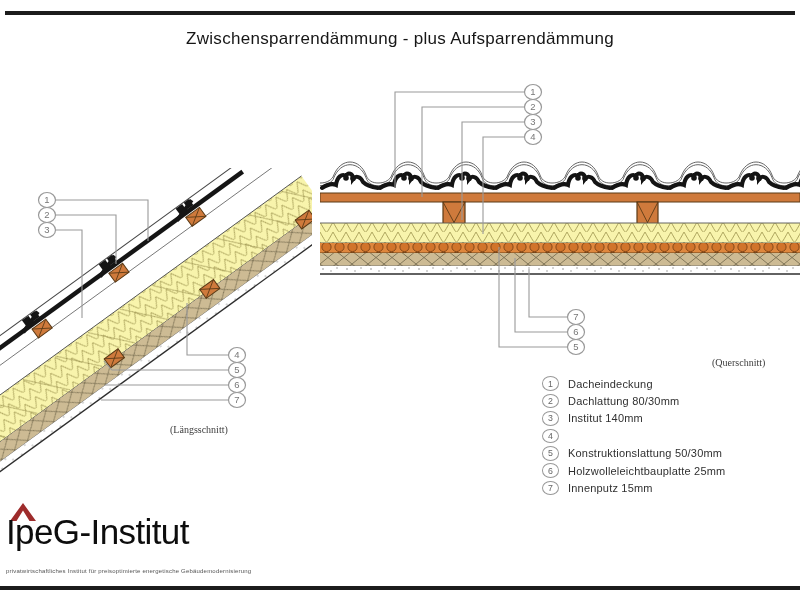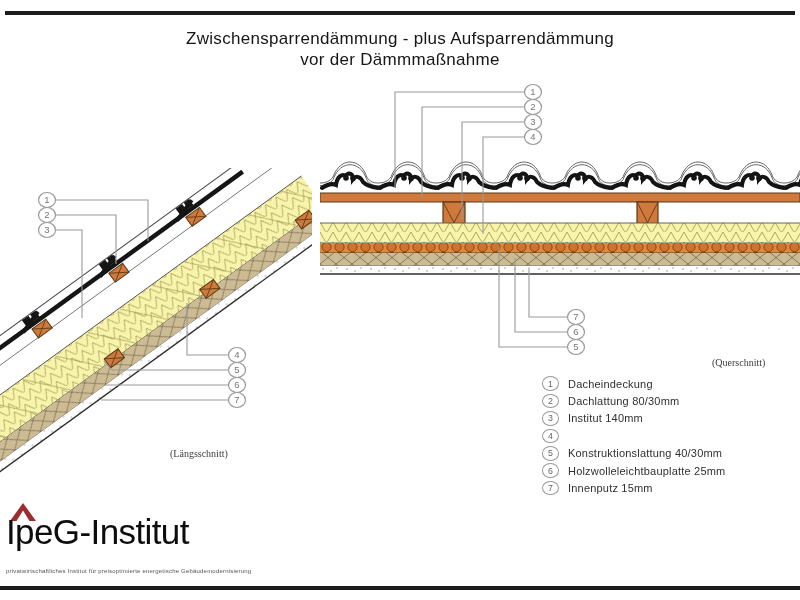--- a/index.html
+++ b/index.html
@@ -4,21 +4,21 @@
 <style>
   html,body{margin:0;padding:0;background:#fff;}
   .page{position:relative;width:800px;height:600px;background:#ffffff;overflow:hidden;
         font-family:"Liberation Sans","DejaVu Sans",sans-serif;}
   .rule{position:absolute;background:#1c1c1c;}
   .rule.top{left:5px;top:11px;width:790px;height:4px;}
   .rule.bottom{left:0;top:586px;width:800px;height:4px;}
   .title{position:absolute;left:0;top:28px;width:800px;text-align:center;color:#161616;
          font-size:17px;line-height:21px;letter-spacing:.3px;}
   .seclabel{position:absolute;color:#3c3c3c;font-size:10px;font-family:Liberation Serif, serif;}
-  .lbl-laengs{left:170px;top:448px;}
+  .lbl-laengs{left:170px;top:424px;}
   .lbl-quer{left:712px;top:357px;}
   svg{position:absolute;display:block;}
   #ls{left:0;top:168px;}
   #qs{left:320px;top:82px;}
   .legend{position:absolute;left:542px;top:375px;}
   .lrow{display:flex;align-items:center;height:17.4px;}
   .lnum{display:inline-flex;align-items:center;justify-content:center;flex:0 0 auto;
         width:15px;height:12.5px;border:1.2px solid #999;border-radius:50%;
         font-size:8.8px;color:#666;margin-right:9px;}
   .ltext{font-size:11px;color:#303030;letter-spacing:.2px;}
@@ -31,21 +31,20 @@
 </style>
 </head>
 <body>
 
 <div class="page">
 
   <div class="rule top"></div>
 
   <div class="title">
     <div>Zwischensparrendämmung - plus Aufsparrendämmung</div>
-    <div>vor der Dämmmaßnahme</div>
   </div>
 
   <svg id="ls" width="312" height="315" viewBox="0 0 312 315">
     <defs>
       <pattern id="woolL" width="13" height="10" patternUnits="userSpaceOnUse">
         <path d="M0,0 C4.5,8 5.5,10 6.5,10 C7.5,10 8.5,8 13,0" fill="none" stroke="#a39a54" stroke-width="0.9"></path>
       </pattern>
       <pattern id="diagL" width="40" height="38" patternUnits="userSpaceOnUse">
         <path d="M0,1 L32,37" fill="none" stroke="#9c9350" stroke-width="0.9"></path>
       </pattern>
@@ -251,21 +250,21 @@
     </div>
     <div class="lrow">
       <span class="lnum">3</span>
       <span class="ltext">Institut 140mm</span>
     </div>
     <div class="lrow">
       <span class="lnum">4</span>
     </div>
     <div class="lrow">
       <span class="lnum">5</span>
-      <span class="ltext">Konstruktionslattung 40/30mm</span>
+      <span class="ltext">Konstruktionslattung 50/30mm</span>
     </div>
     <div class="lrow">
       <span class="lnum">6</span>
       <span class="ltext">Holzwolleleichtbauplatte 25mm</span>
     </div>
     <div class="lrow">
       <span class="lnum">7</span>
       <span class="ltext">Innenputz 15mm</span>
     </div>
   </div>

